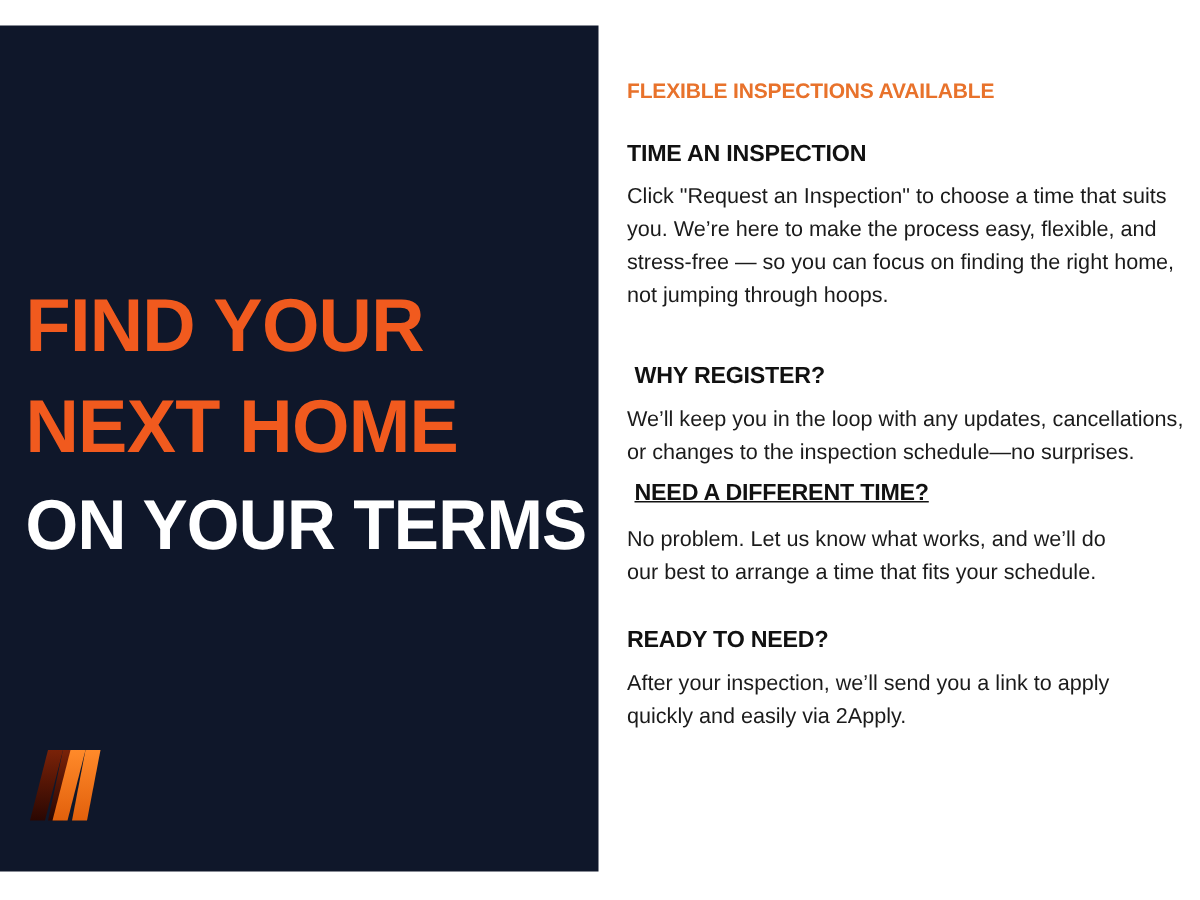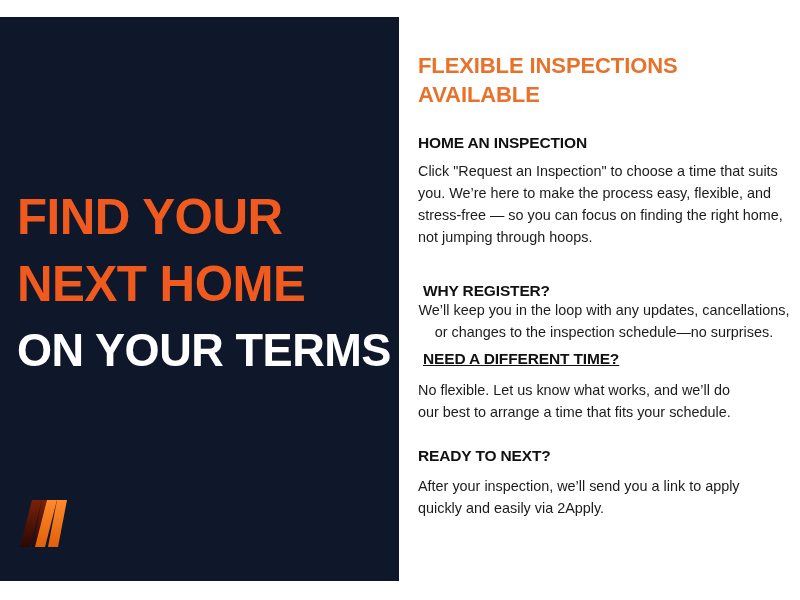--- a/index.html
+++ b/index.html
@@ -97,21 +97,21 @@
     top: 0;
     width: 375px;
     height: 600px;
     background: #ffffff;
   }
 
   .content-title {
     color: #E8722B;
     font-family: "Liberation Sans", sans-serif;
     font-weight: bold;
-    font-size: 22px;
+    font-size: 14px;
     line-height: 1.33;
     letter-spacing: -0.1px;
     margin: 0;
     padding-top: 51px;
     width: 290px;
   }
 
   .section { margin-top: 0; }
 
   .section-heading {
@@ -131,21 +131,21 @@
     font-family: "Liberation Sans", sans-serif;
     font-weight: normal;
     font-size: 14.4px;
     line-height: 1.52;
     margin: 0;
   }
 
   .sp-book-head   { margin-top: 24px; }
   .sp-book-body   { margin-top: 9px;  width: 372px; }
   .sp-why-head    { margin-top: 33px; }
-  .sp-why-body    { width: 372px; text-align: center; }
+  .sp-why-body    { margin-top: 10px; width: 372px; }
   .sp-need-head   { margin-top: 6px; text-decoration: underline; }
   .sp-need-body   { margin-top: 11px; width: 330px; }
   .sp-ready-head  { margin-top: 24px; }
   .sp-ready-body  { margin-top: 10px; width: 330px; }
 </style>
 </head>
 <body>
 
 <div class="page">
 
@@ -176,34 +176,34 @@
       </svg>
     </div>
 
   </div>
 
   <div class="content-panel">
 
     <h1 class="content-title">FLEXIBLE INSPECTIONS AVAILABLE</h1>
 
     <div class="section">
-      <h2 class="section-heading sp-book-head">HOME AN INSPECTION</h2>
+      <h2 class="section-heading sp-book-head">TIME AN INSPECTION</h2>
       <p class="section-body sp-book-body">Click "Request an Inspection" to choose a time that suits you. We’re here to make the process easy, flexible, and stress-free — so you can focus on finding the right home, not jumping through hoops.</p>
     </div>
 
     <div class="section">
       <h2 class="section-heading indented sp-why-head">WHY REGISTER?</h2>
       <p class="section-body sp-why-body">We’ll keep you in the loop with any updates, cancellations, or changes to the inspection schedule—no surprises.</p>
     </div>
 
     <div class="section">
       <h2 class="section-heading indented sp-need-head">NEED A DIFFERENT TIME?</h2>
-      <p class="section-body sp-need-body">No flexible. Let us know what works, and we’ll do our best to arrange a time that fits your schedule.</p>
-    </div>
-
-    <div class="section">
-      <h2 class="section-heading sp-ready-head">READY TO NEXT?</h2>
+      <p class="section-body sp-need-body">No problem. Let us know what works, and we’ll do our best to arrange a time that fits your schedule.</p>
+    </div>
+
+    <div class="section">
+      <h2 class="section-heading sp-ready-head">READY TO NEED?</h2>
       <p class="section-body sp-ready-body">After your inspection, we’ll send you a link to apply quickly and easily via 2Apply.</p>
     </div>
 
   </div>
 
 </div>
 
 </body></html>

